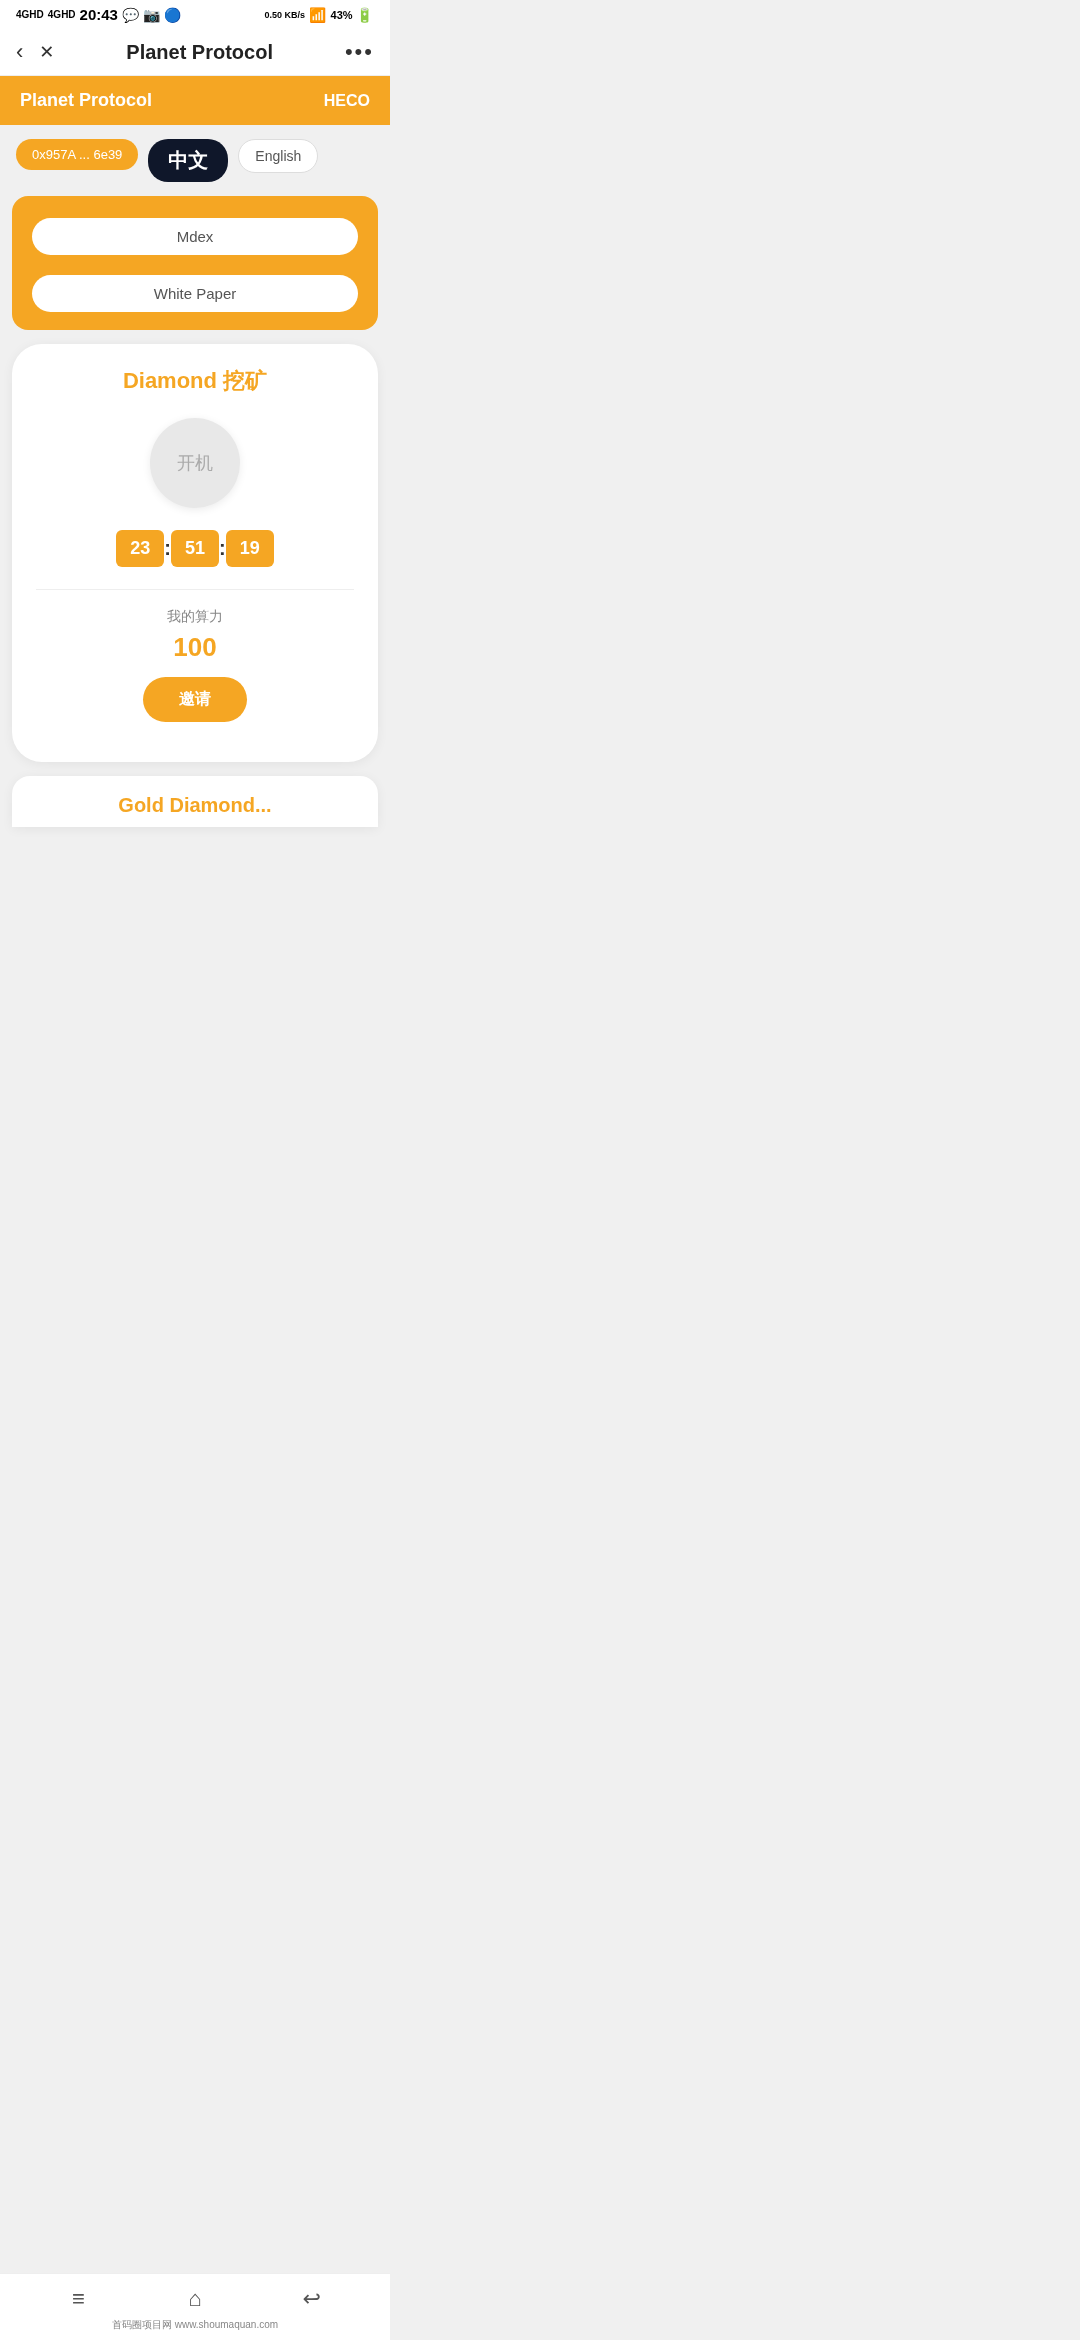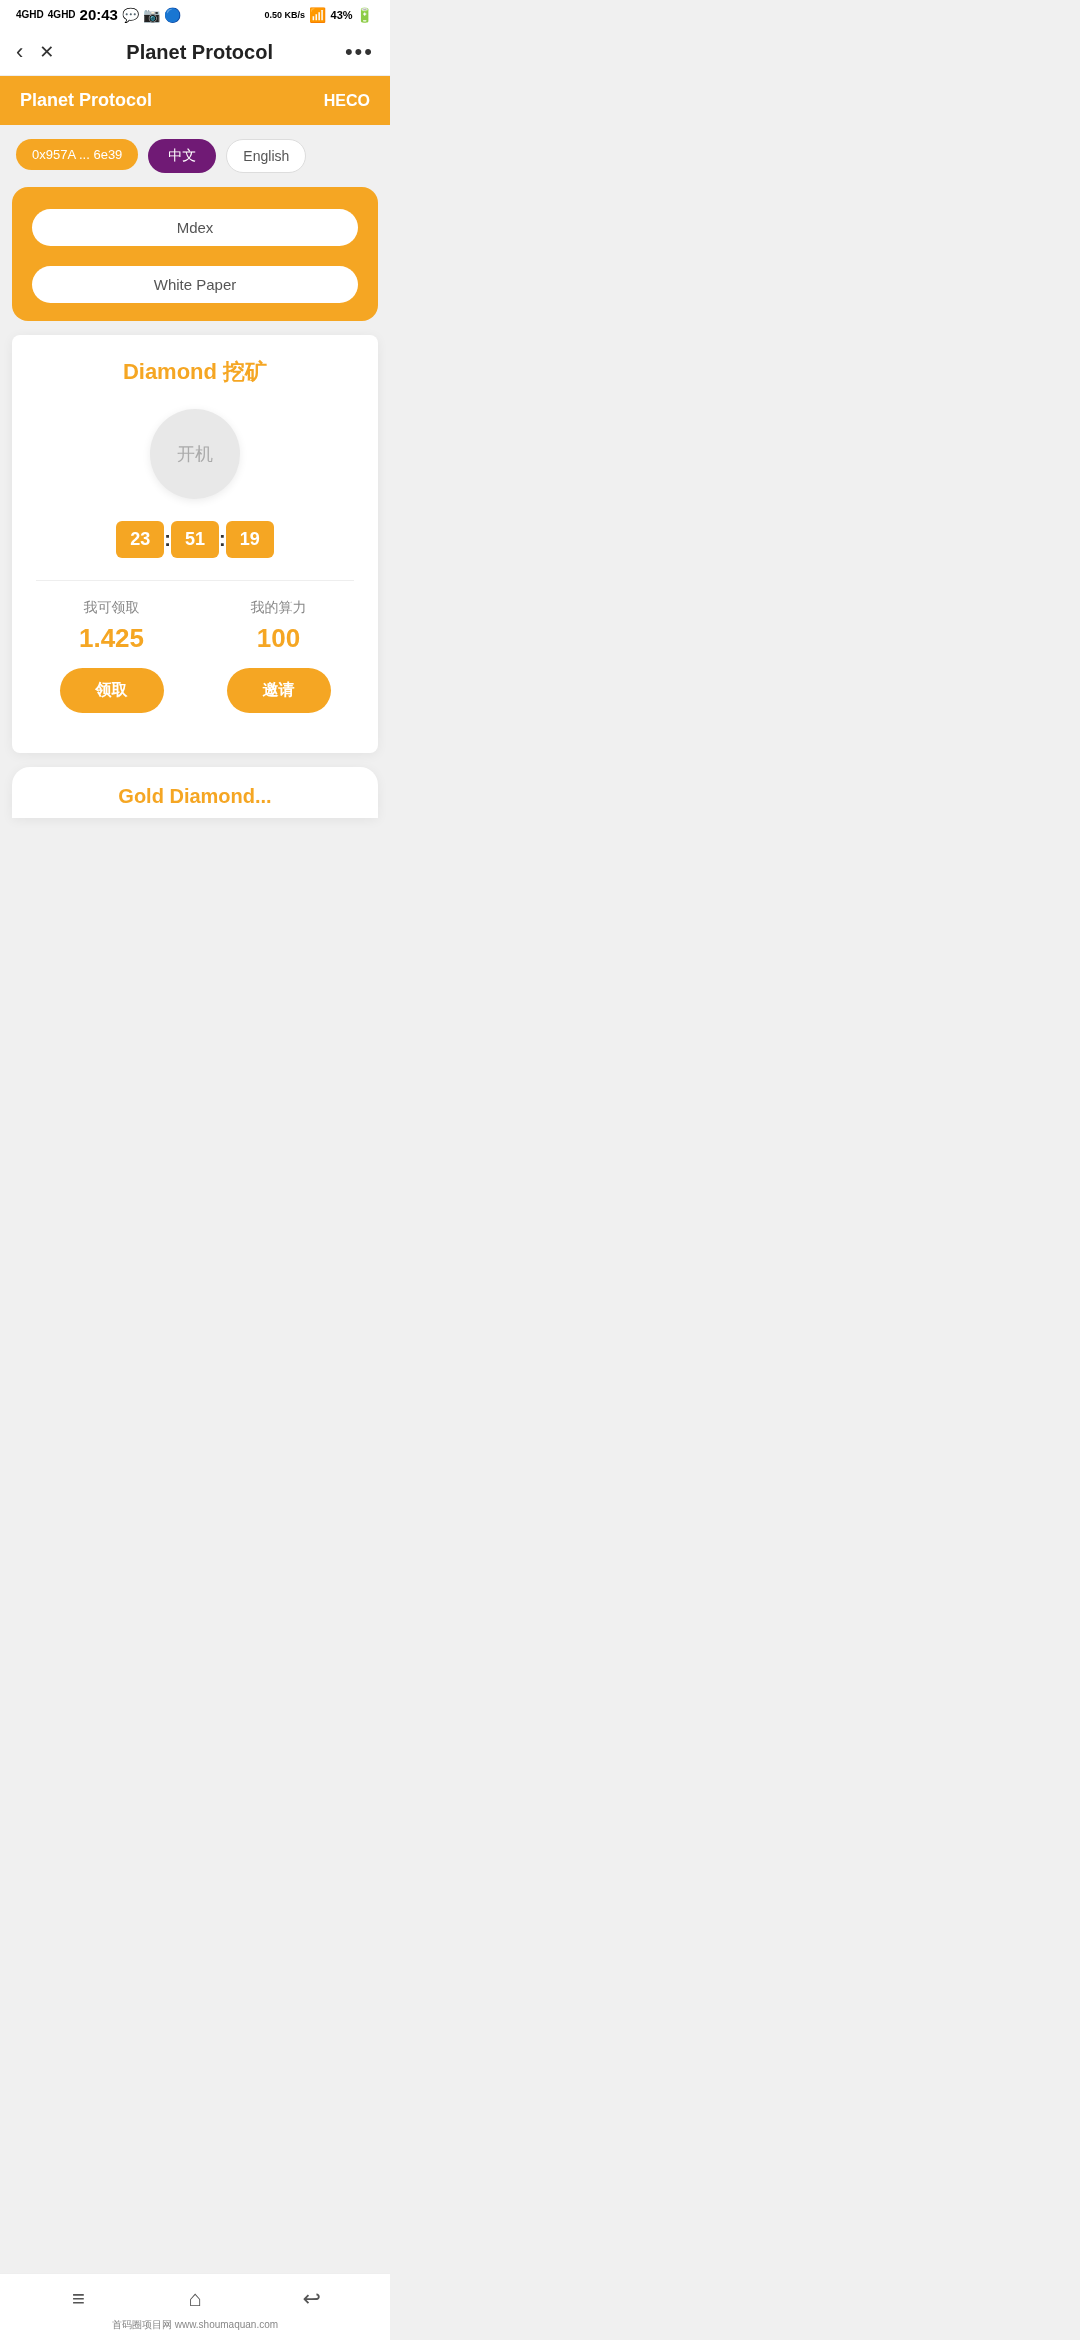--- a/index.html
+++ b/index.html
@@ -75,27 +75,27 @@
       color: #fff;
       border: none;
       border-radius: 20px;
       padding: 8px 16px;
       font-size: 13px;
       font-weight: 500;
       cursor: pointer;
       flex-shrink: 0;
     }
     .btn-lang-zh {
-      background: #701a75;
+      background: #0f172a;
       color: #fff;
       border: none;
       border-radius: 20px;
       padding: 8px 20px;
-      font-size: 14px;
-      font-weight: 400;
+      font-size: 20px;
+      font-weight: 700;
       cursor: pointer;
     }
     .btn-lang-en {
       background: #fff;
       color: #555;
       border: 1px solid #ddd;
       border-radius: 20px;
       padding: 8px 16px;
       font-size: 14px;
       font-weight: 500;
@@ -129,21 +129,21 @@
       border-radius: 22px;
       padding: 10px 28px;
       font-size: 15px;
       font-weight: 500;
       cursor: pointer;
     }
 
     
     .mining-card {
       background: #fff;
-      border-radius: 8px;
+      border-radius: 30px;
       margin: 0 12px 14px 12px;
       padding: 22px 16px 22px 16px;
       text-align: center;
       box-shadow: 0 2px 12px rgba(0,0,0,0.06);
     }
     .mining-title {
       font-size: 22px;
       font-weight: 700;
       color: #F5A623;
       margin-bottom: 22px;
@@ -343,25 +343,20 @@
     <span class="timer-colon">:</span>
     <span class="timer-block">51</span>
     <span class="timer-colon">:</span>
     <span class="timer-block">19</span>
   </div>
 
   <div class="divider"></div>
 
   <div class="stats-row">
     <div class="stat-item">
-      <div class="stat-label">我可领取</div>
-      <div class="stat-value">1.425</div>
-      <button class="btn-action">领取</button>
-    </div>
-    <div class="stat-item">
       <div class="stat-label">我的算力</div>
       <div class="stat-value">100</div>
       <button class="btn-action">邀请</button>
     </div>
   </div>
 </div>
 
 <div class="partial-card">
   <div class="partial-title">Gold Diamond...</div>
 </div>

